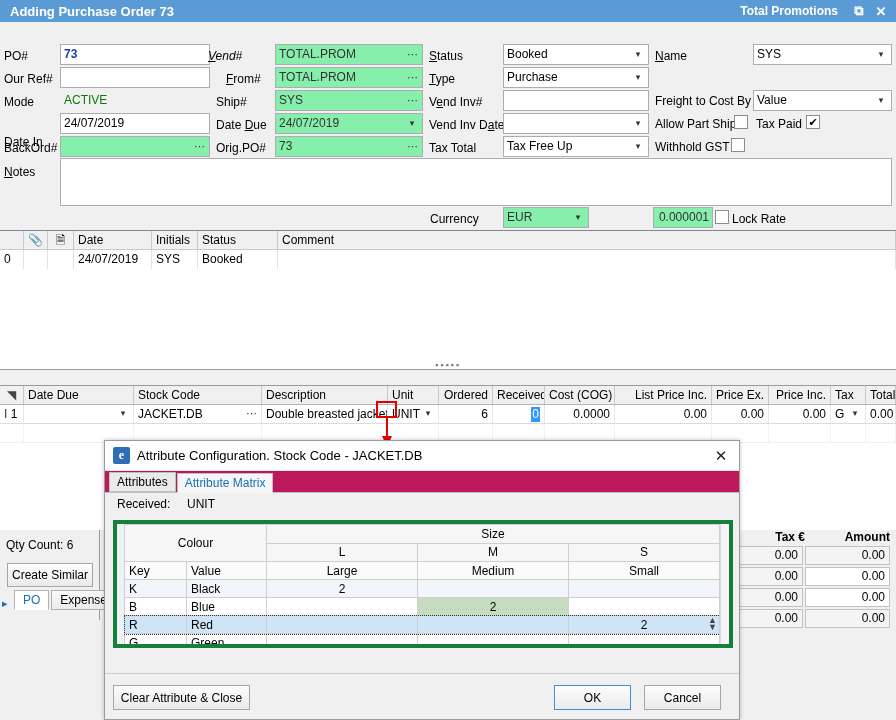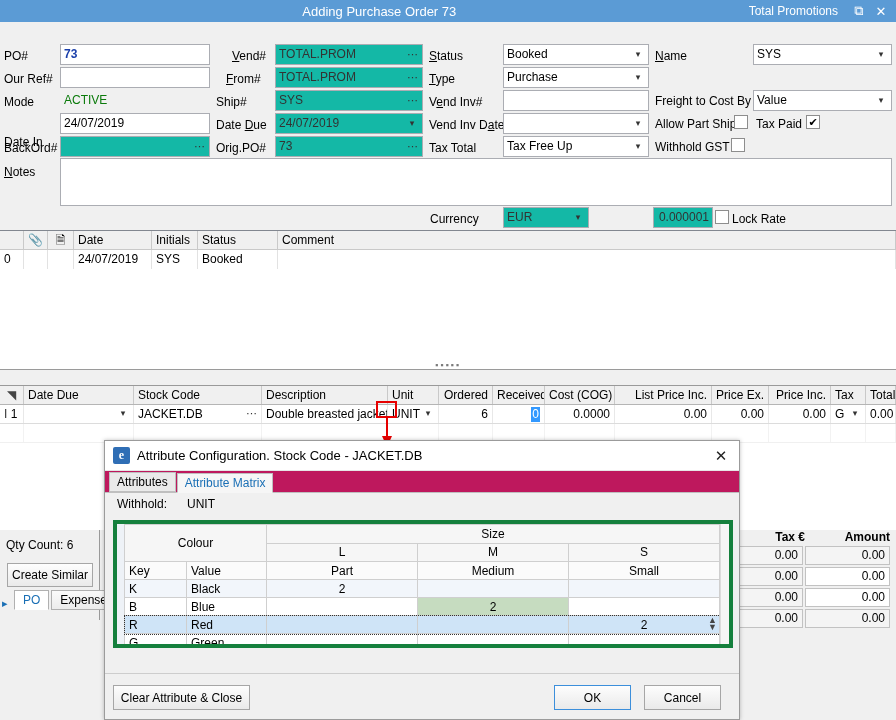--- a/index.html
+++ b/index.html
@@ -12,37 +12,37 @@
     background: #ffffff;
     overflow: hidden;
     position: relative;
   }
   .app { position:absolute; inset:0; background:#f0f0f0; }
 
   
   .titlebar {
     height: 22px; background:#5b9bd5; color:#fff;
     display:flex; align-items:center; padding:0 4px 0 10px;
-    font-weight:normal; font-size:13px;text-align:center;
+    font-weight:bold; font-size:13px;
   }
   .titlebar .t-left { flex:1; }
   .titlebar .t-right { font-size:12px; margin-right:10px; }
   .tb-btn { width:22px; height:20px; display:flex; align-items:center; justify-content:center;
             color:#fff; font-size:13px; }
 
   
   .form { position:absolute; top:22px; left:0; right:0; height:208px; background:#f0f0f0; }
   .lbl { position:absolute; font-size:12px; color:#000; white-space:nowrap; }
   .lbl u { text-decoration:underline; }
   .inp {
     position:absolute; background:#fff; border:1px solid #abadb3;
     height:21px; line-height:19px; padding:0 3px; font-size:12px;
     font-family:"Liberation Sans", sans-serif; color:#000; white-space:nowrap; overflow:hidden;
   }
-  .inp.ro { background:#14b8a6; color:#333; }
+  .inp.ro { background:#86efac; color:#333; }
   .inp.bold { font-weight:bold; color:#1a3faa; }
   .inp.green { color:#0a7a0a; }
   .dots { position:absolute; right:2px; top:2px; width:15px; height:15px;
           display:flex; align-items:center; justify-content:center;
           font-size:11px; color:#333; letter-spacing:0px; }
   .cmb-arrow { position:absolute; right:3px; top:0; height:19px; display:flex;
                align-items:center; justify-content:center; width:14px;
                font-size:9px; color:#333; }
   .chk { position:absolute; width:14px; height:14px; border:1px solid #8d8d8d;
          background:#fff; display:flex; align-items:center; justify-content:center;
@@ -164,21 +164,21 @@
 
     <div class="inp bold" style="left:60px; top:22px; width:150px;">73</div>
     <div class="inp" style="left:60px; top:45px; width:150px;"></div>
     <div class="inp green" style="left:60px; top:68px; width:150px; border-color:#f0f0f0; background:#f0f0f0;">ACTIVE</div>
     <div class="inp" style="left:60px; top:91px; width:150px;">24/07/2019</div>
     <div class="inp ro" style="left:60px; top:114px; width:150px;">
       <span></span>
       <span class="dots">⋯</span>
     </div>
 
-    <div class="lbl" style="left:232px; top:27px;"><u>V</u><span>end#</span></div>
+    <div class="lbl" style="left:208px; top:27px;font-style:italic;"><u>V</u><span>end#</span></div>
     <div class="lbl" style="left:226px; top:50px;"><u>F</u>rom#</div>
     <div class="lbl" style="left:216px; top:73px;">Ship#</div>
     <div class="lbl" style="left:216px; top:96px;">Date <u>D</u>ue</div>
     <div class="lbl" style="left:216px; top:119px;">Orig.PO#</div>
 
     <div class="inp ro" style="left:275px; top:22px; width:148px;">
       <span>TOTAL.PROM</span>
       <span class="dots">⋯</span>
     </div>
     <div class="inp ro" style="left:275px; top:45px; width:148px;">
@@ -401,21 +401,21 @@
       <div class="dlg-close">✕</div>
     </div>
 
     <div class="dlg-tabs">
       <div class="dtab">Attributes</div>
       <div class="dtab active">Attribute Matrix</div>
     </div>
 
     <div class="dlg-meta">
       <div class="mrow">
-        <div class="mk">Withhold:</div>
+        <div class="mk">Received:</div>
         <div>UNIT</div>
       </div>
     </div>
 
     <div class="matrix-wrap">
       <div class="scroll-left"></div>
       <div class="scroll-v"></div>
       <table class="mx" style="margin-left:7px; width:calc(100% - 16px);">
         <colgroup>
           <col style="width:62px">
@@ -430,21 +430,21 @@
           <th class="grouphead" colspan="3">Size</th>
         </tr>
         <tr>
           <th class="grouphead">L</th>
           <th class="grouphead">M</th>
           <th class="grouphead">S</th>
         </tr>
         <tr>
           <td class="keyc" style="background:#fbfbfb;">Key</td>
           <td class="keyc" style="background:#fbfbfb;">Value</td>
-          <td style="background:#fbfbfb;">Part</td>
+          <td style="background:#fbfbfb;">Large</td>
           <td style="background:#fbfbfb;">Medium</td>
           <td style="background:#fbfbfb;">Small</td>
         </tr>
 
         <tr class="alt">
           <td class="keyc">K</td>
           <td class="keyc">Black</td>
           <td class="filled">2</td>
           <td></td>
           <td></td>

